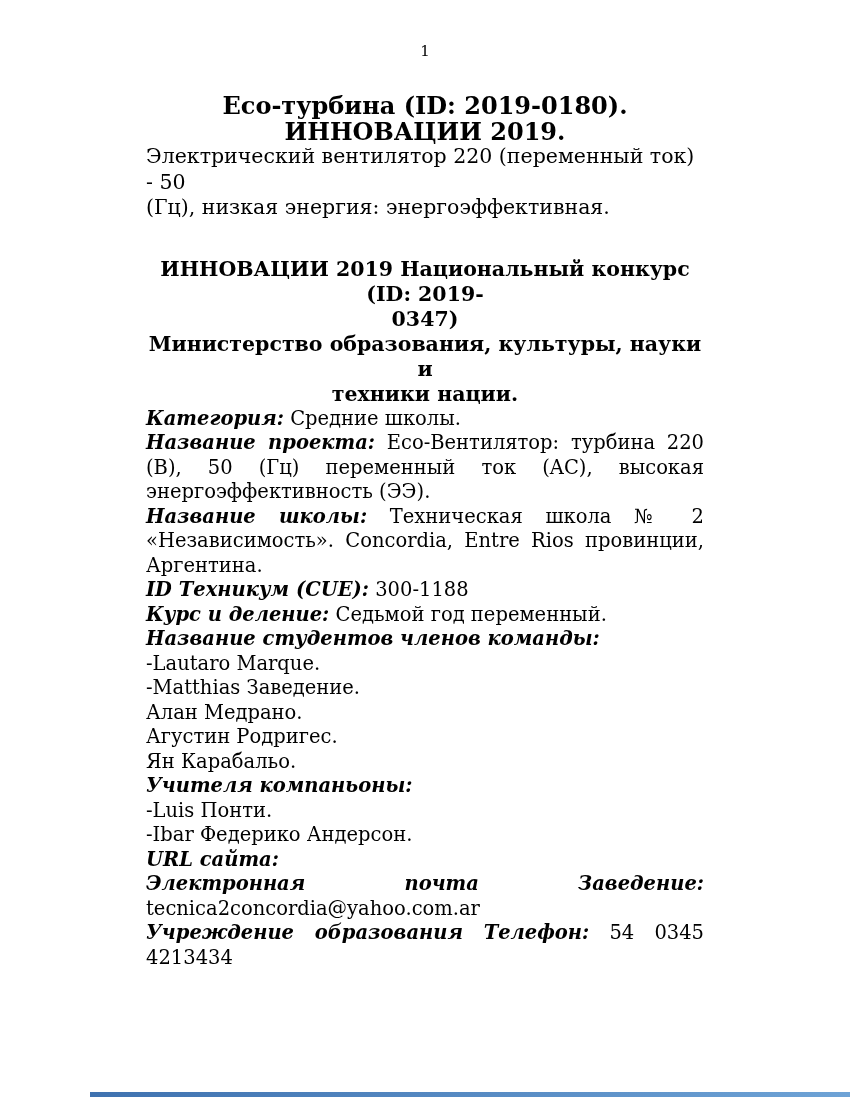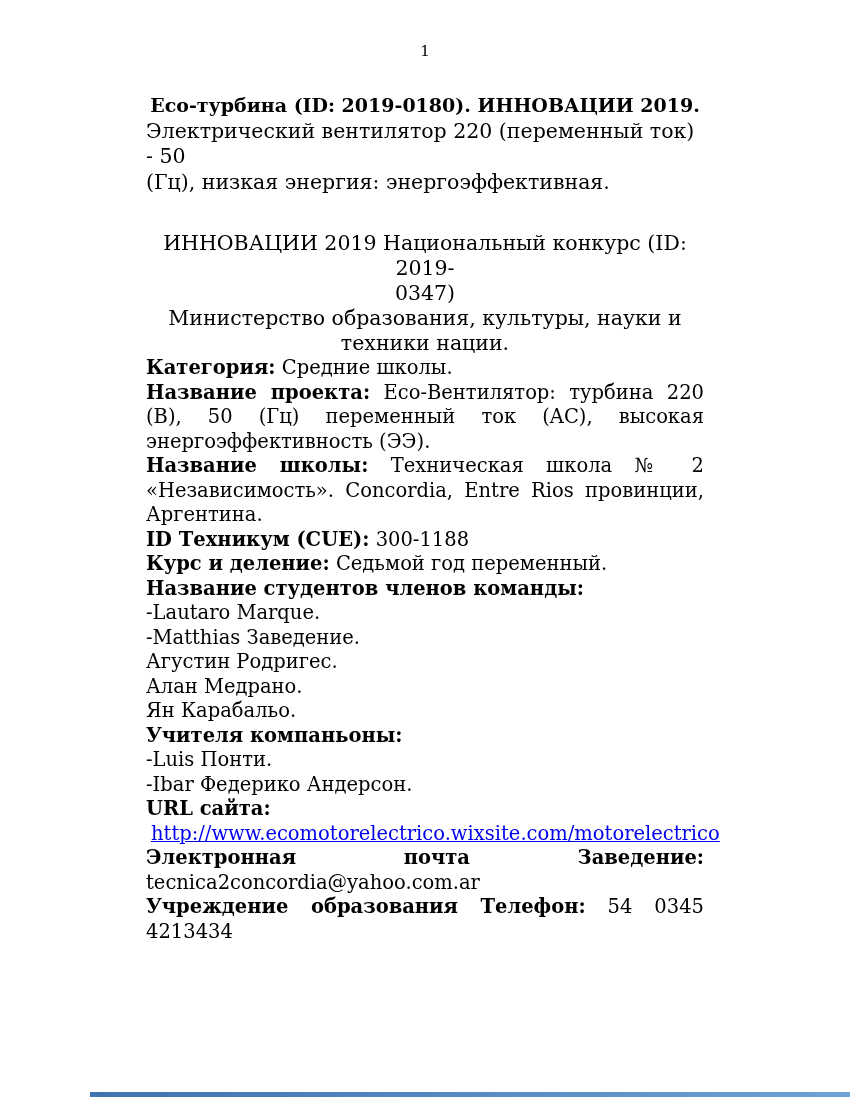--- a/index.html
+++ b/index.html
@@ -6,26 +6,26 @@
   .page{
     position:relative;
     width:850px;height:1100px;
     background:#ffffff;
     overflow:hidden;
     font-family:"DejaVu Serif","Liberation Serif",serif;
     color:#000000;
   }
   .content{position:absolute;left:146px;top:0;width:558px;}
   .pagenum{margin:42px 0 0;font-size:15px;line-height:18px;text-align:center;}
-  .title{margin:33px 0 0;font-size:19px;font-weight:bold;line-height:25.5px;text-align:center;}
+  .title{margin:33px 0 0;font-size:24px;font-weight:bold;line-height:25.5px;text-align:center;}
   .subtitle{font-size:20.5px;font-weight:normal;line-height:25.5px;}
-  .heading{font-size:20.5px;font-weight:normal;line-height:25px;text-align:center;}
+  .heading{font-size:20.5px;font-weight:bold;line-height:25px;text-align:center;}
   .h-first{margin-top:36px;}
   .body{margin:0;font-size:19.5px;line-height:24.5px;text-align:justify;}
-  .body b{font-weight:bold;}
+  .body b{font-weight:bold;font-style:italic;}
   .linkline{text-align:left;padding-left:5px;}
   .doclink{color:#0000EE;text-decoration:underline;cursor:pointer;}
   .bottom-bar{
     position:absolute;left:90px;right:0;bottom:3px;height:5px;
     background:linear-gradient(90deg,#3f72b0,#6ea3d6);
   }
 </style>
 </head>
 <body>
 
@@ -58,34 +58,33 @@
     <p class="body"><b>Название школы:</b> <span>Техническая школа № 2 «Независимость». Concordia, Entre Rios провинции, Аргентина.</span></p>
 
     <p class="body"><b>ID Техникум (CUE):</b> <span>300-1188</span></p>
 
     <p class="body"><b>Курс и деление:</b> <span>Седьмой год переменный.</span></p>
 
     <p class="body"><b>Название студентов членов команды:</b></p>
 
     <p class="body">-Lautaro Marque.</p>
     <p class="body">-Matthias Заведение.</p>
+    <p class="body">Алан Медрано.</p>
     <p class="body">Агустин Родригес.</p>
-    <p class="body">Алан Медрано.</p>
     <p class="body">Ян Карабальо.</p>
 
     <p class="body"><b>Учителя компаньоны:</b></p>
 
     <p class="body">-Luis Понти.</p>
 
 
     <p class="body">-Ibar Федерико Андерсон.</p>
 
     <p class="body"><b>URL сайта:</b></p>
 
-    <p class="body linkline"><a class="doclink" href="#">http://www.ecomotorelectrico.wixsite.com/motorelectrico</a></p>
 
     <p class="body"><b>Электронная почта Заведение:</b> <span>tecnica2concordia@yahoo.com.ar</span></p>
 
     <p class="body"><b>Учреждение образования Телефон:</b> <span>54 0345 4213434</span></p>
 
 
   </div>
 
   <div class="bottom-bar"></div>
 </div>

